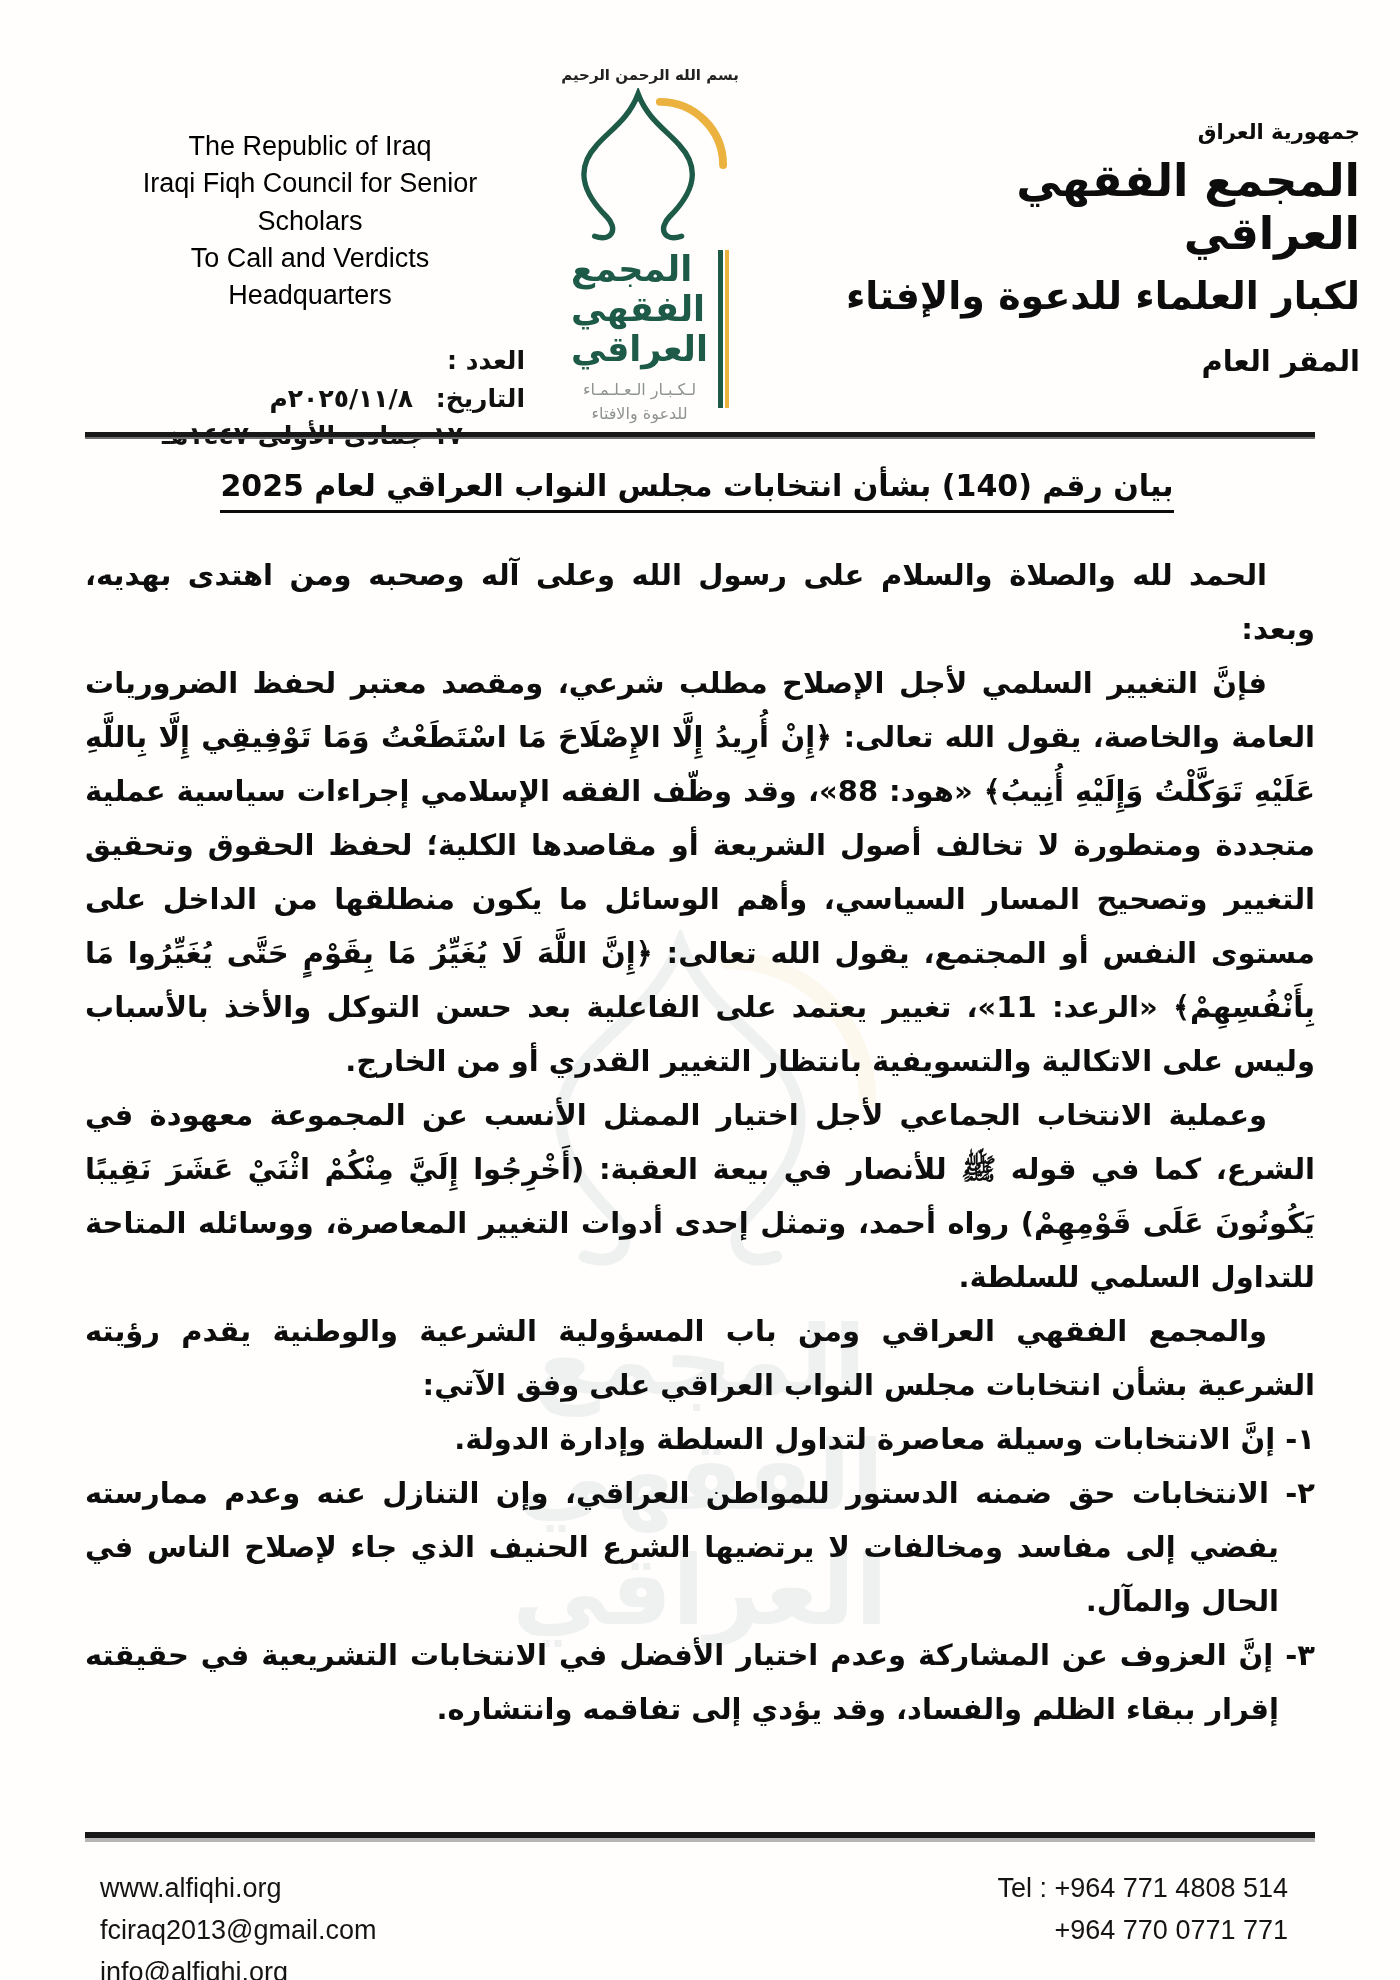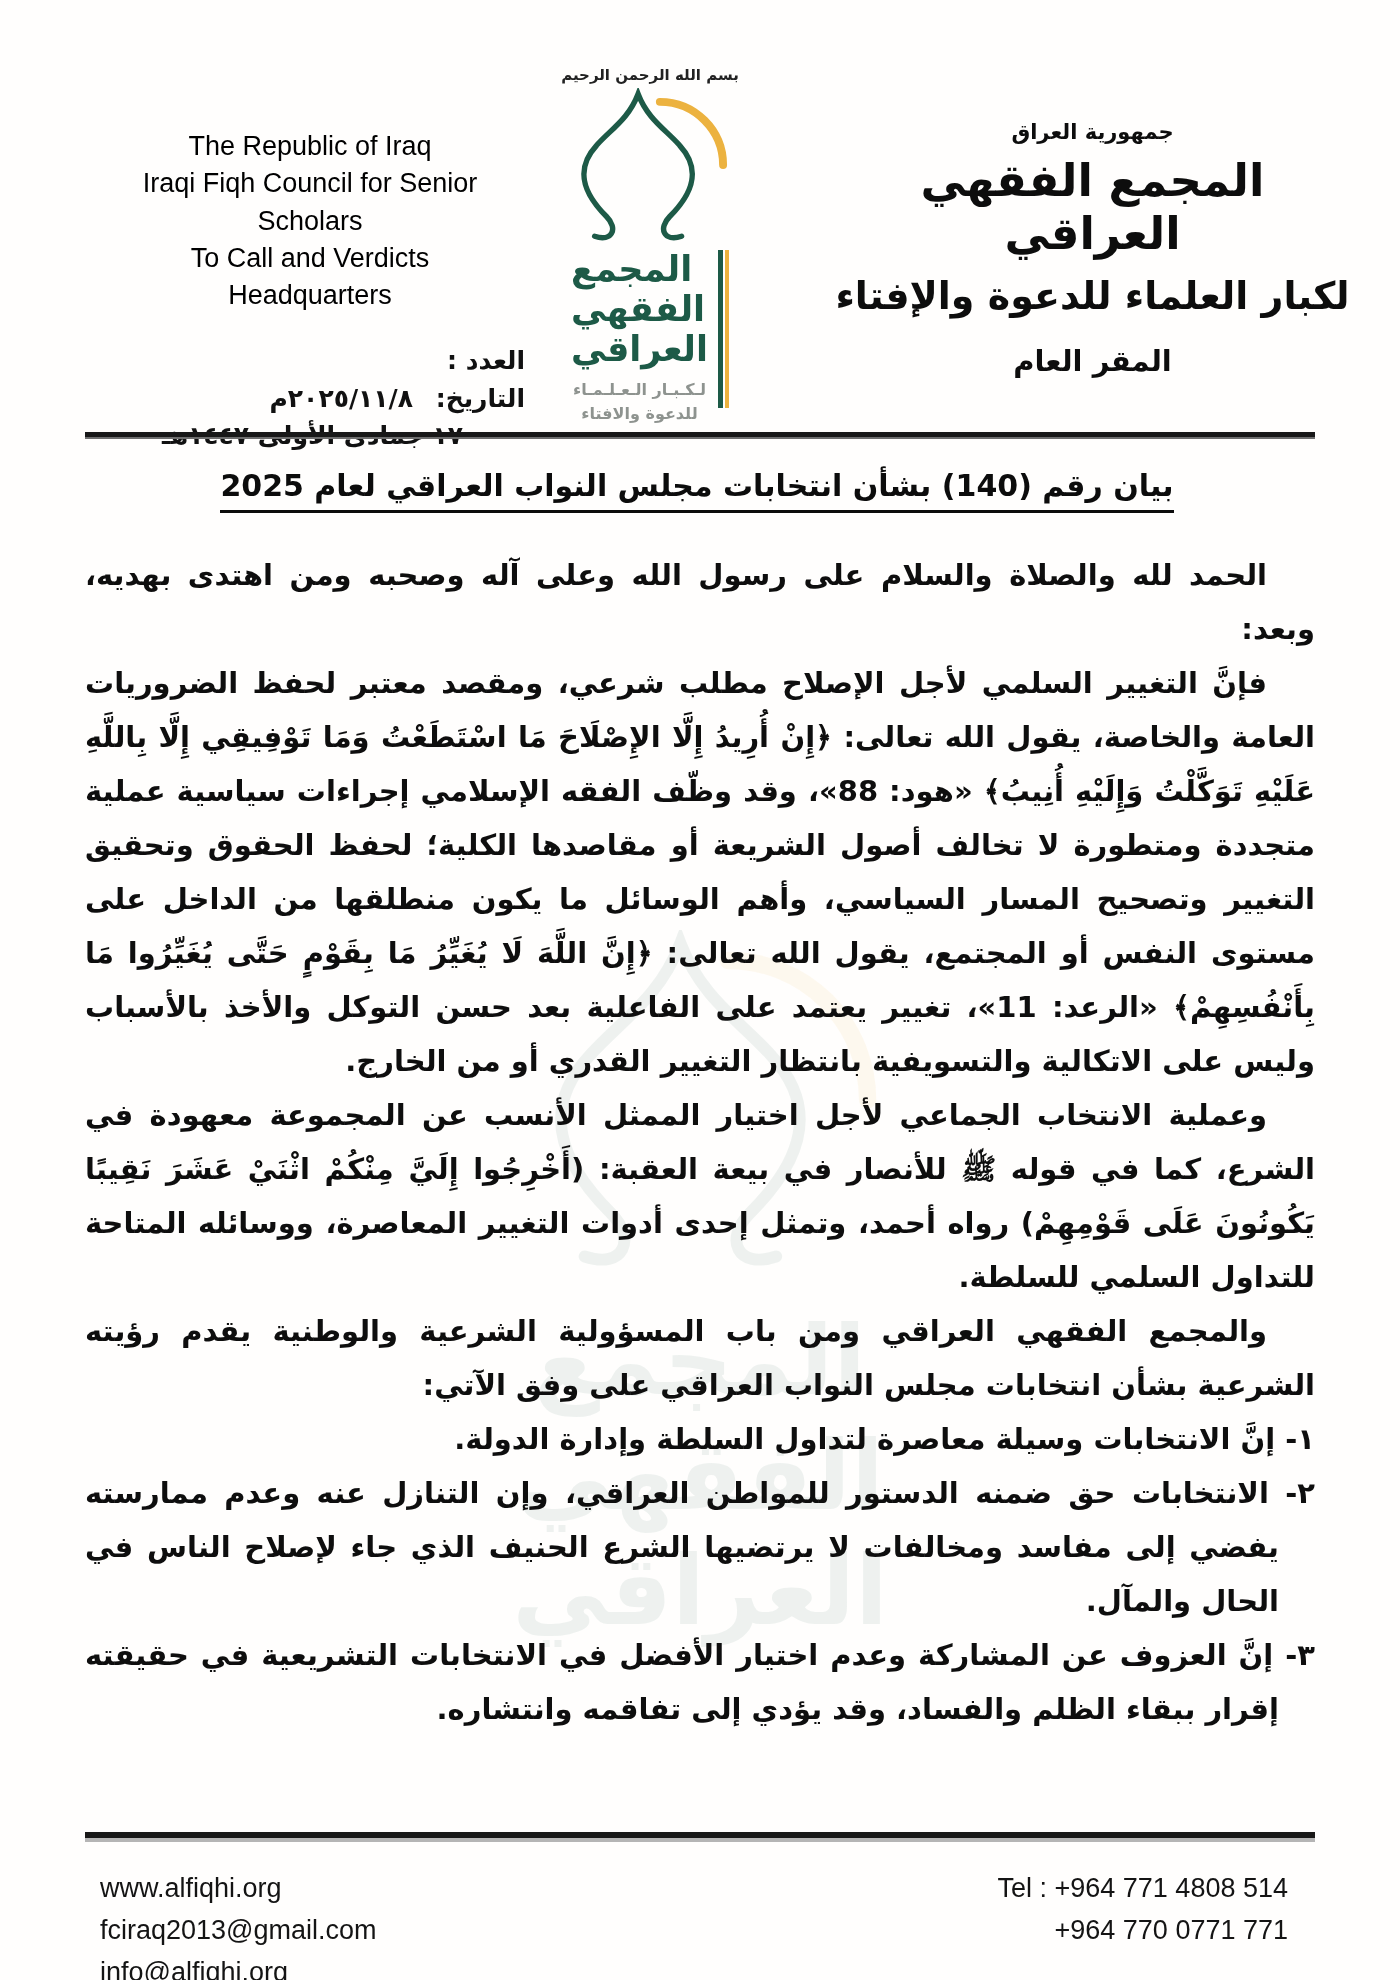--- a/index.html
+++ b/index.html
@@ -31,24 +31,24 @@
   .dome-wrap { position:relative; height:168px; margin-top:4px; }
   .dome-wrap svg { position:absolute; left:34px; top:0; }
   .logo-text-row { display:flex; direction:rtl; justify-content:center; gap:10px; margin-top:-6px; }
   .logo-bar {
     width:11px; height:158px;
     background:linear-gradient(to left,#ecb23f 0 4px,#fff 4px 6px,#1d5a47 6px 11px);
   }
   .logo-title { text-align:left; direction:rtl; }
   .logo-title .ln { display:block; color:#1d5a47; font-weight:bold; font-size:35px; line-height:1.14; letter-spacing:1px; }
   .logo-sub { margin-top:8px; }
-  .logo-sub .ln { display:block; color:#8e938f; font-weight:bold; font-size:16px; line-height:1.5; letter-spacing:2px; }
+  .logo-sub .ln { display:block; color:#8e938f; font-weight:normal; font-size:16px; line-height:1.5; letter-spacing:2px; }
 
   
-  .header-callig { position:absolute; left:825px; top:120px; width:535px; text-align:center; direction:rtl; color:#0d0d0d; }
+  .header-callig { position:absolute; left:825px; top:120px; width:535px; direction:rtl; color:#0d0d0d; }
   .callig-small { font-size:21px; font-weight:bold; }
   .callig-l1 { font-size:45px; font-weight:bold; margin-top:10px; letter-spacing:1px; }
   .callig-l2 { font-size:38px; font-weight:bold; margin-top:14px; }
   .callig-hq  { font-size:29px; font-weight:bold; margin-top:26px; }
 
   
   .rule-top { position:absolute; left:85px; right:85px; top:432px; height:7px; background:#181818; border-bottom:2px solid #6e6e6e; }
   .rule-bottom { position:absolute; left:85px; right:85px; top:1832px; height:10px; background:#181818; border-bottom:4px solid #b5b5b5; }
 
   

